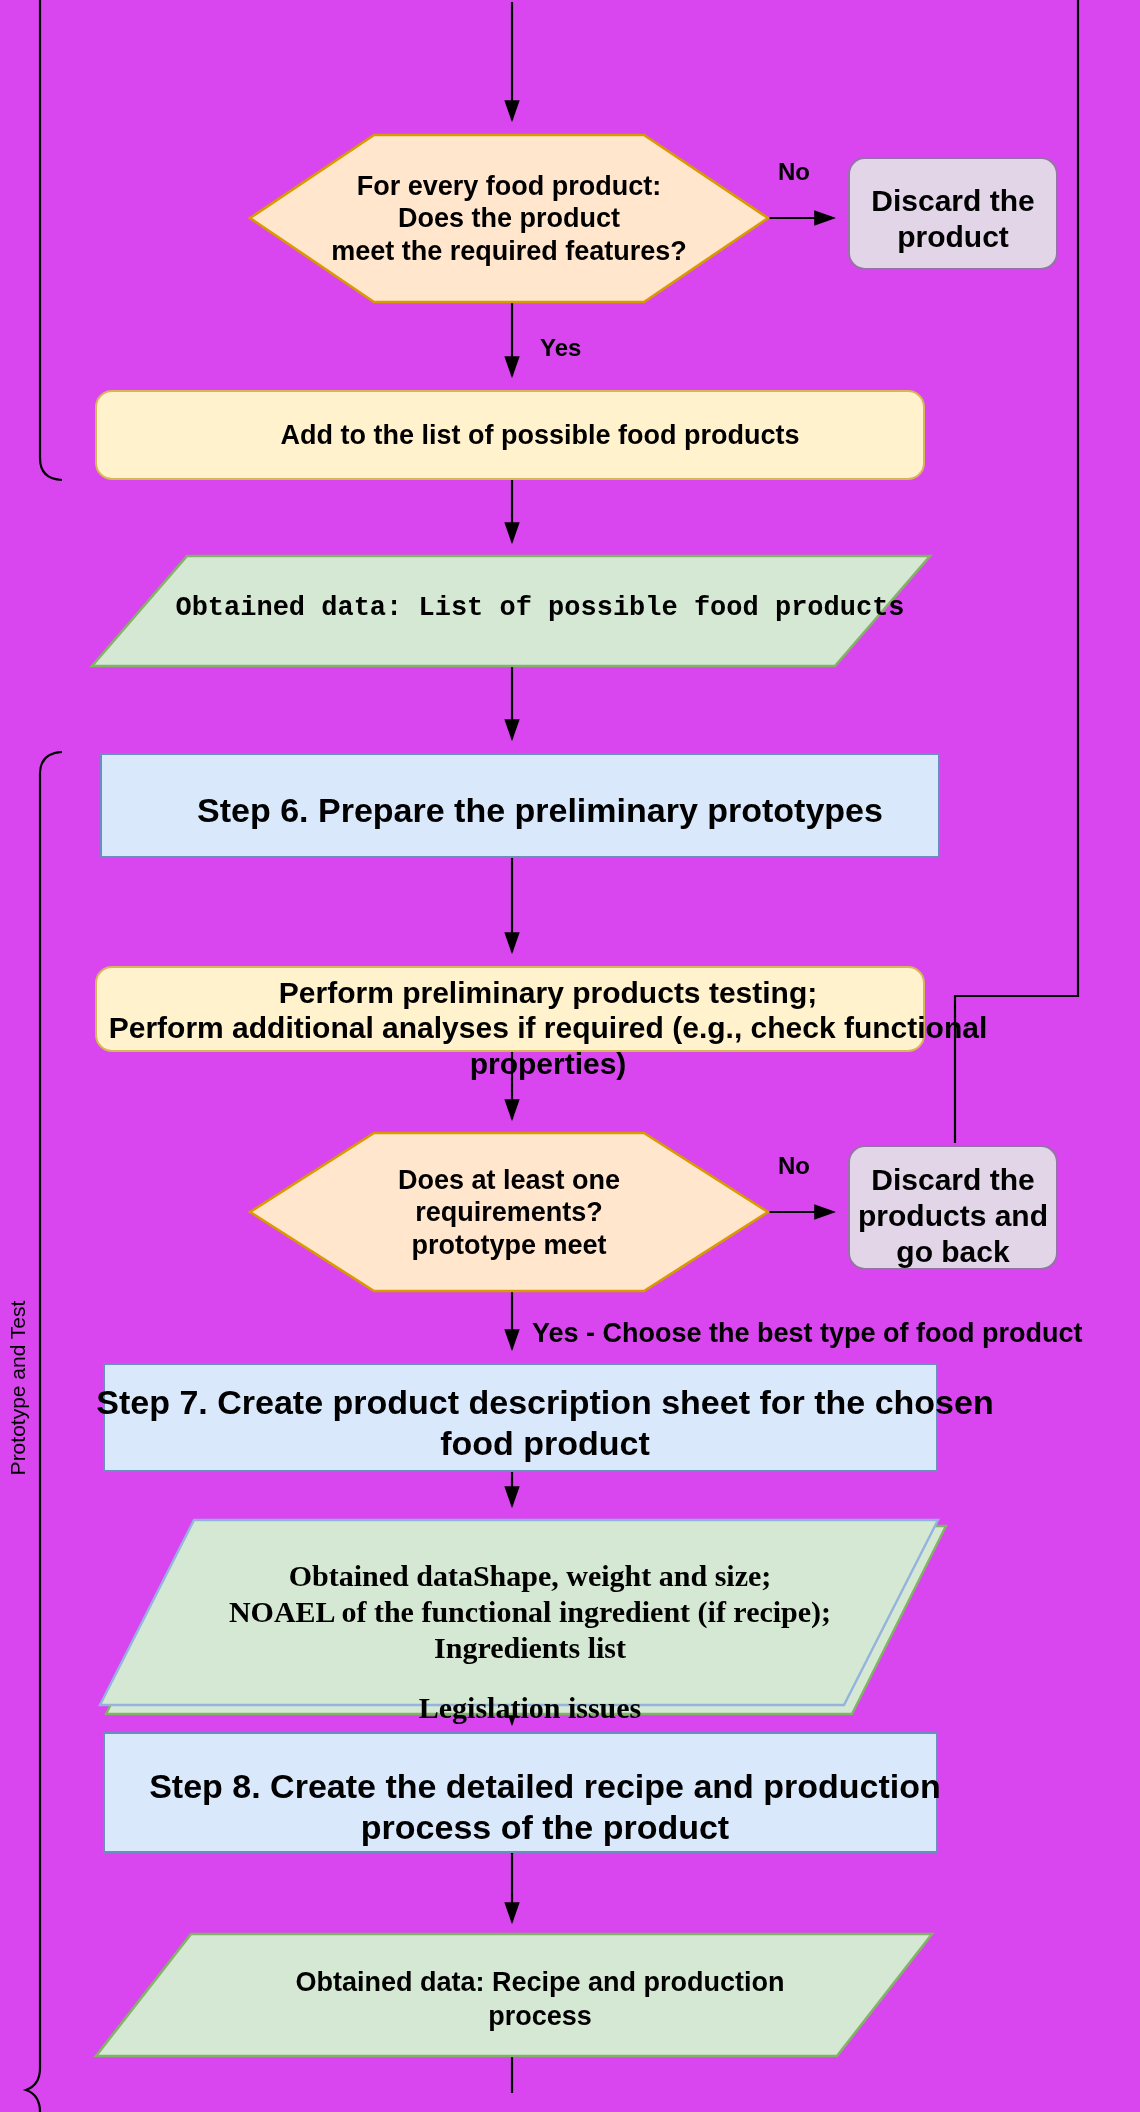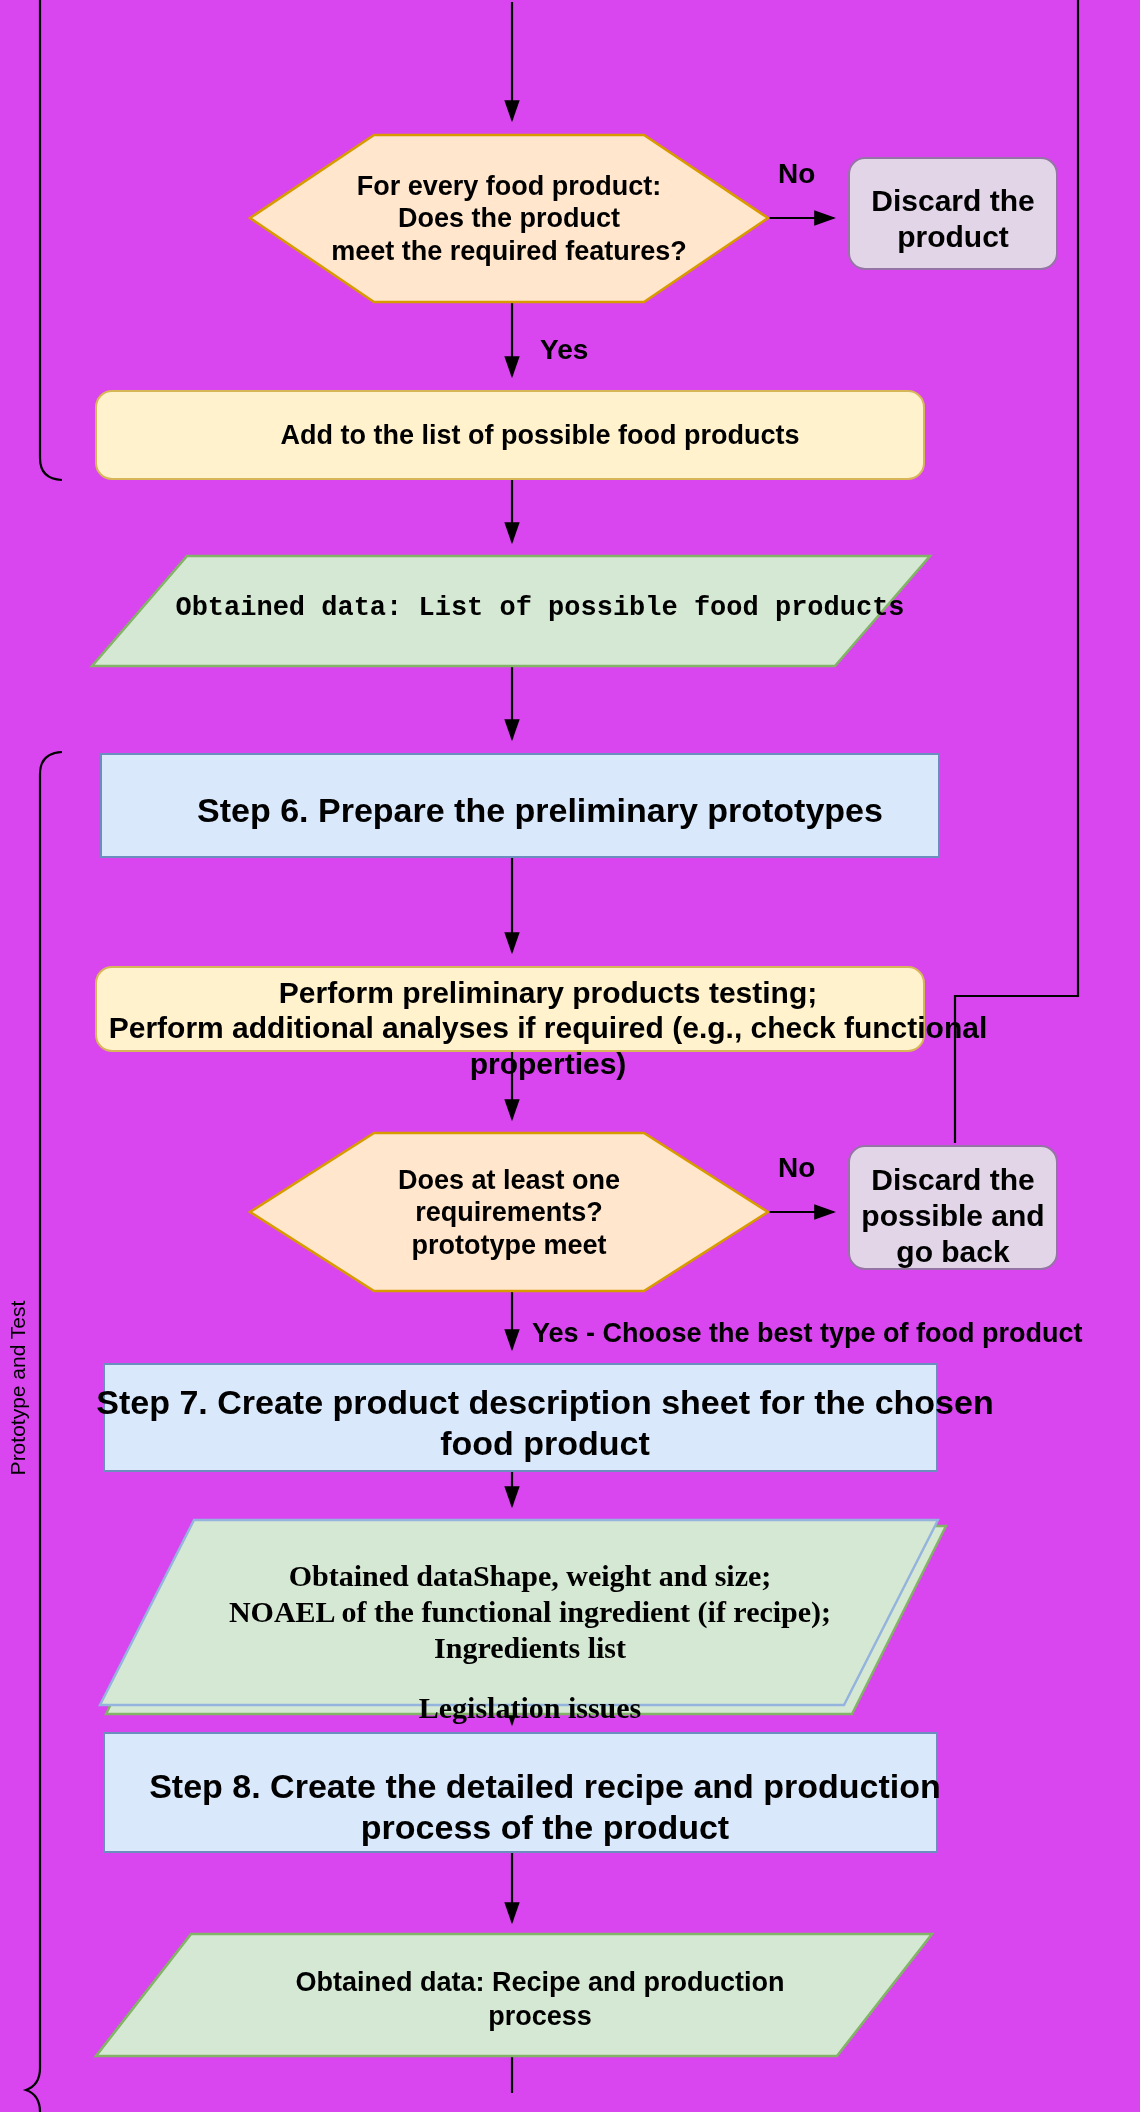--- a/index.html
+++ b/index.html
@@ -12,21 +12,21 @@
        text-align:center;font-weight:bold;}
   .rounded{border-radius:17px;}
   .yellow{background:#fff2cc;border:2.4px solid #d6b656;}
   .blue{background:#dae8fc;border:2.4px solid #6c8ebf;}
   .purple{background:#e1d5e7;border:2.4px solid #9673a6;}
   .t{position:absolute;text-align:center;font-weight:bold;line-height:1.2;}
   .t span{display:block;white-space:nowrap;}
   .edge-label{position:absolute;font-weight:bold;white-space:nowrap;}
   .f25{font-size:30px;}
   .f27{font-size:27px;}
-  .f28{font-size:28px;}
+  .f28{font-size:24px;}
   .f29{font-size:34px;}
   .rot{position:absolute;left:-82px;top:1376px;width:200px;text-align:center;
        transform:rotate(-90deg);font-size:21px;font-weight:400;white-space:nowrap;}
   .gap-top{margin-top:24px;}
 </style>
 </head>
 <body>
 
 <div id="canvas">
 
@@ -104,21 +104,21 @@
   </div>
 
   <div class="t f27" style="left:250px;top:1164px;width:518px;">
     <span>Does at least one</span>
     <span>requirements?</span>
     <span>prototype meet</span>
   </div>
 
   <div class="t f25" style="left:848px;top:1162px;width:210px;">
     <span>Discard the</span>
-    <span>possible and</span>
+    <span>products and</span>
     <span>go back</span>
   </div>
 
   <div class="t f29" style="left:60px;top:1382px;width:970px;line-height:1.22;">
     <span>Step 7. Create product description sheet for the chosen</span>
     <span>food product</span>
   </div>
 
   <div class="t f25" style="left:80px;top:1558px;width:900px;font-family:Liberation Serif, serif;">
     <span>Obtained dataShape, weight and size;</span>

